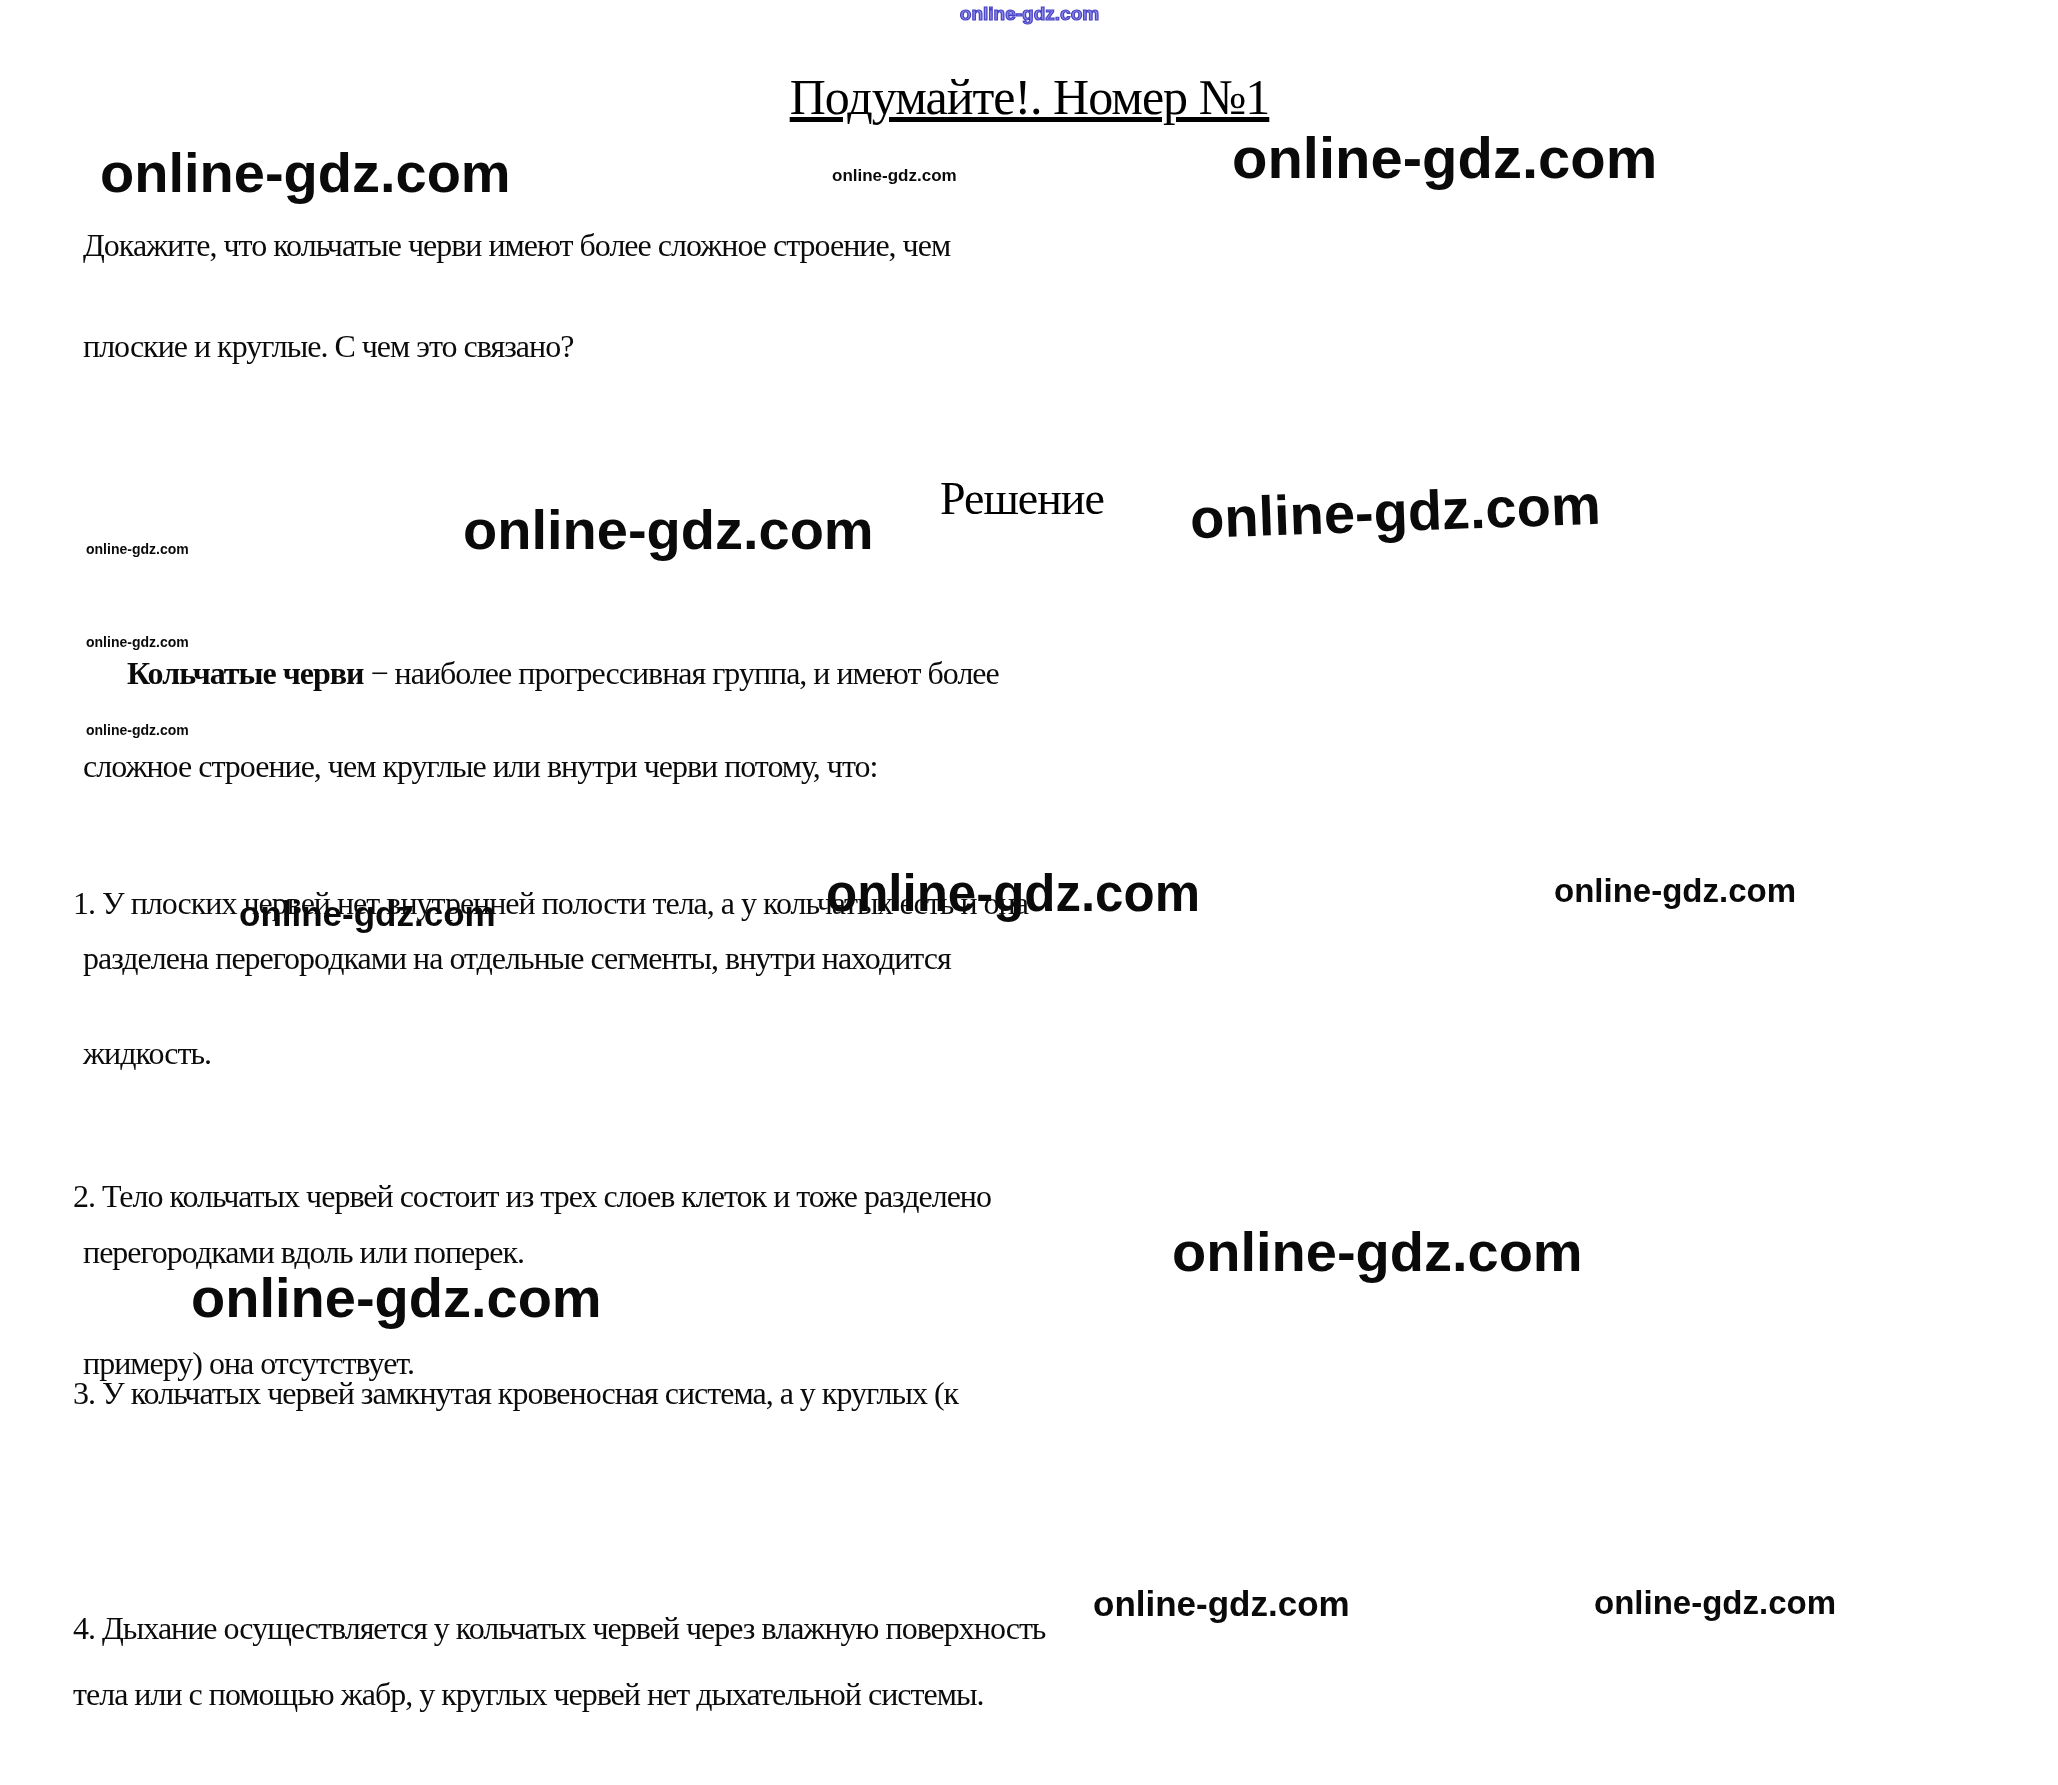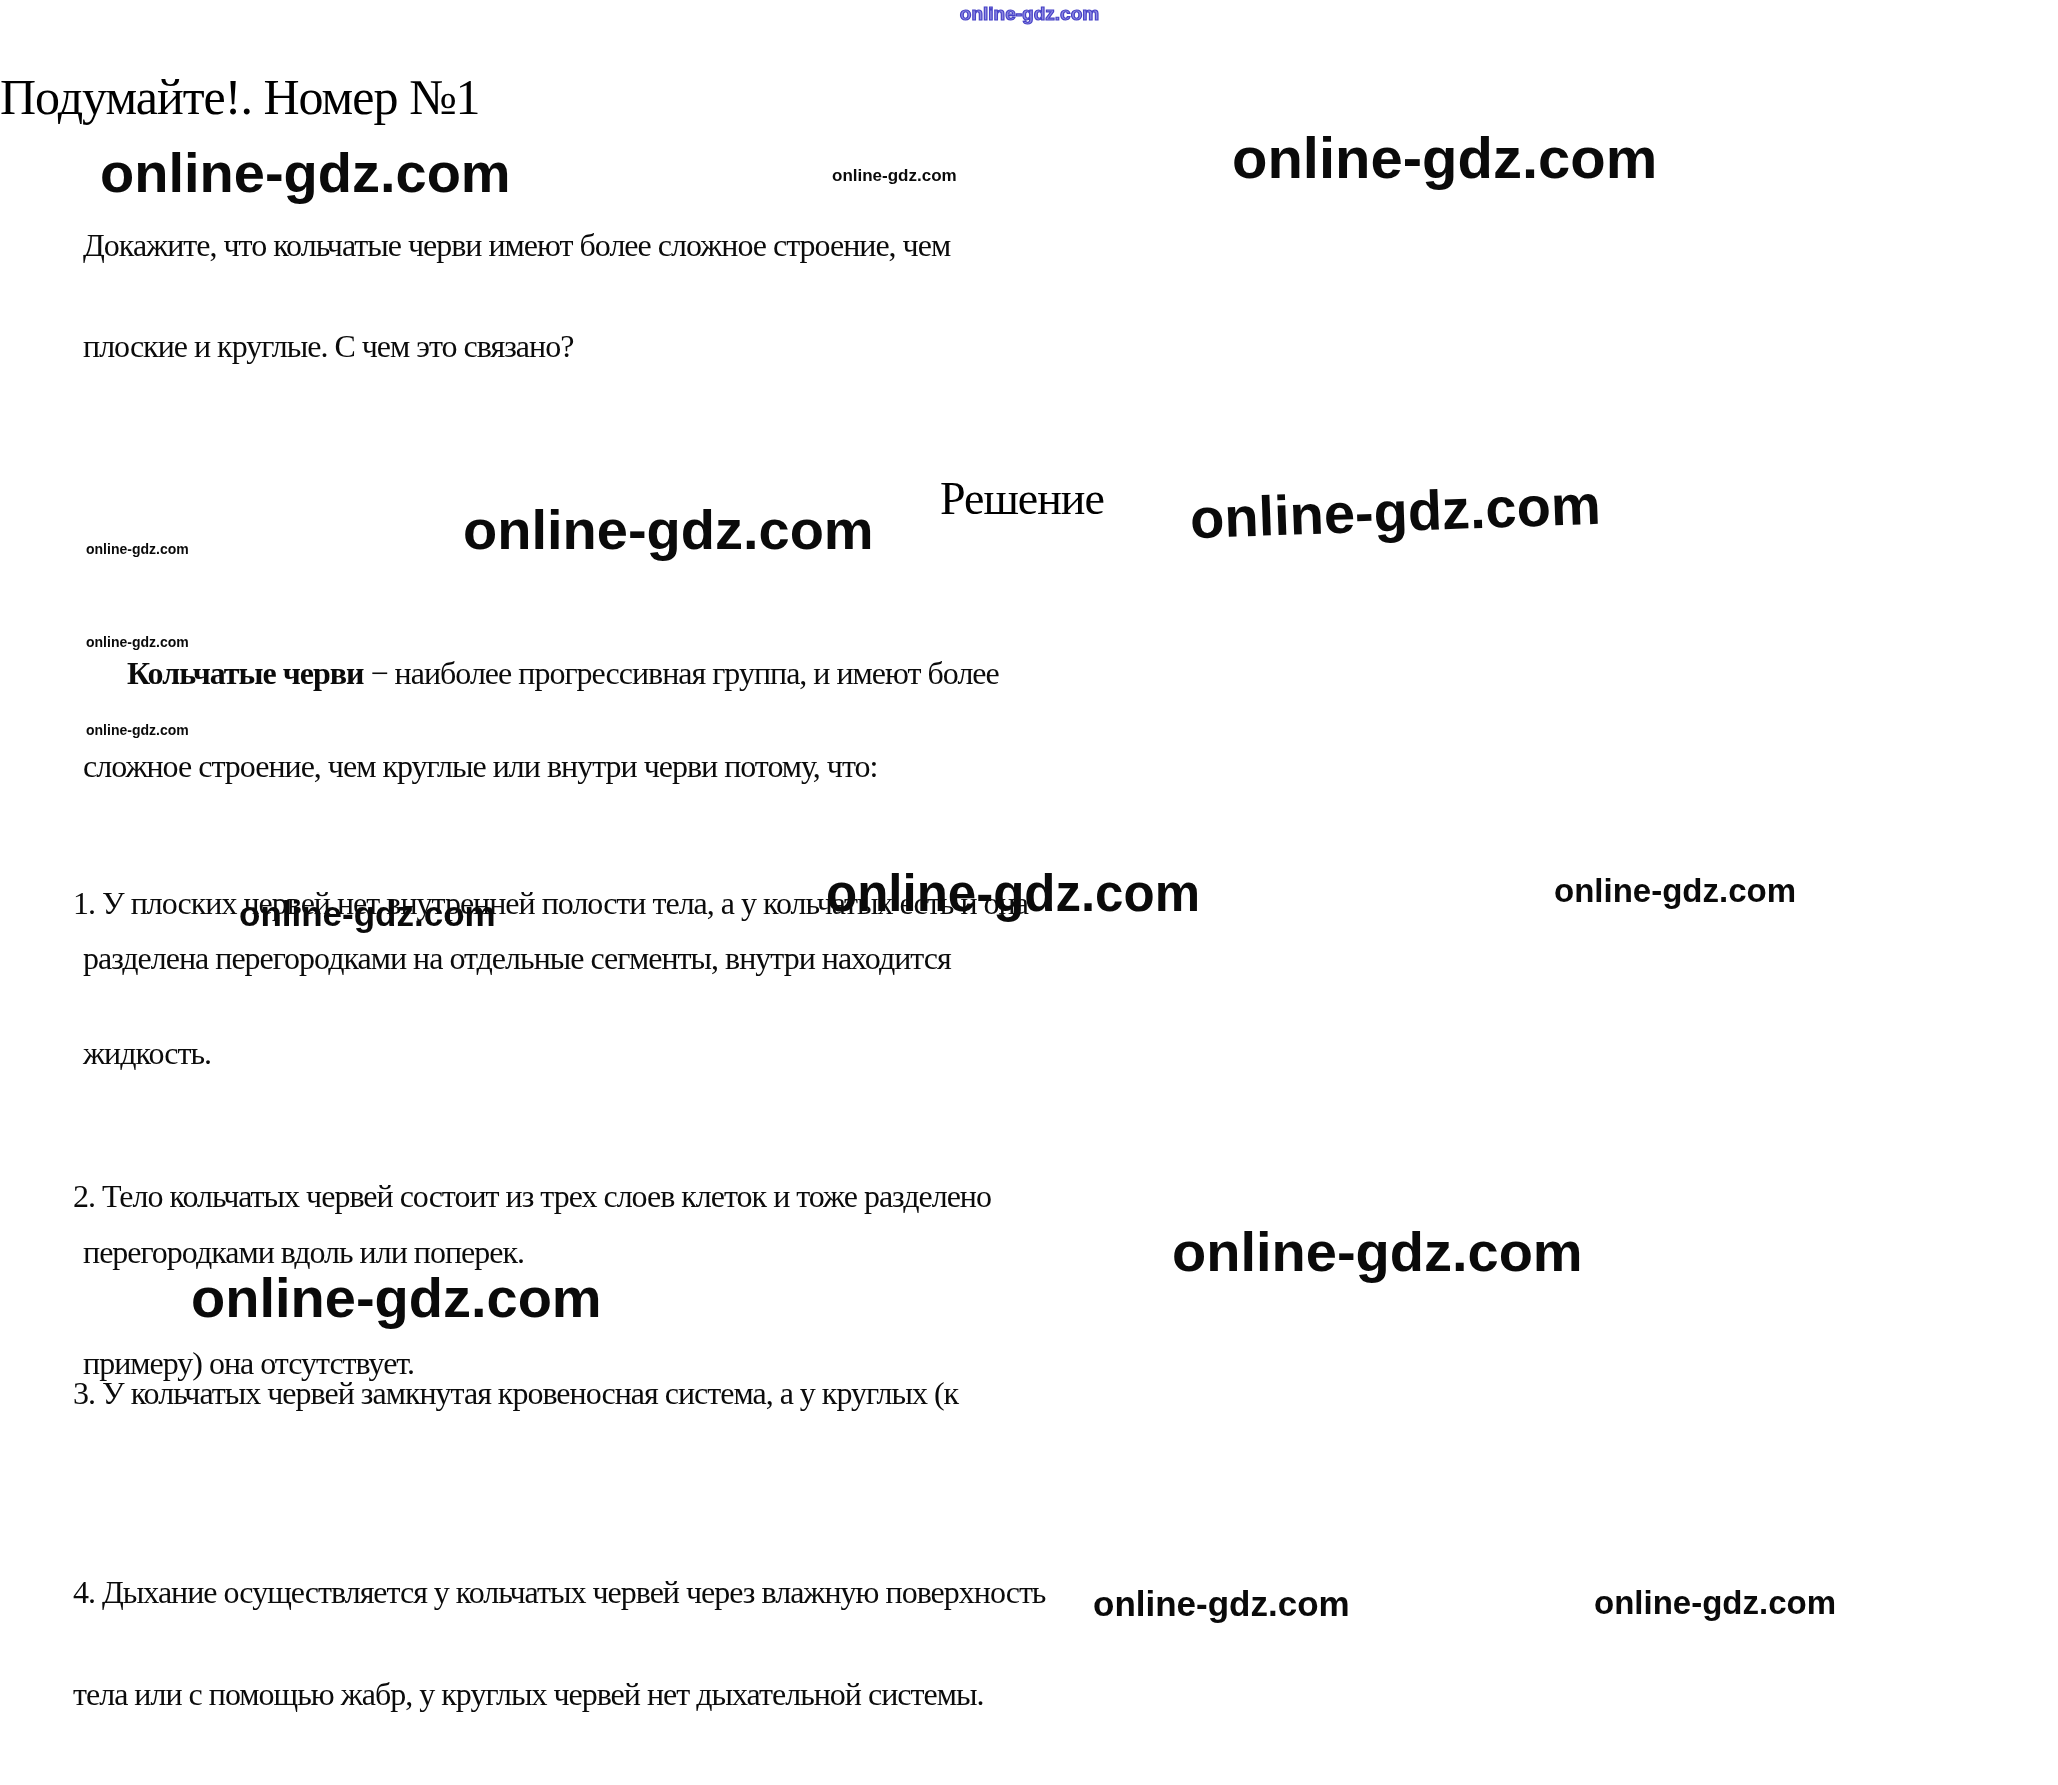--- a/index.html
+++ b/index.html
@@ -4,22 +4,22 @@
 <style>
   html,body{margin:0;padding:0;background:#ffffff;}
   body{position:relative;width:2059px;height:1785px;overflow:hidden;
        font-family:"Liberation Serif", serif;color:#000;}
 
   .line{position:absolute;left:83px;font-size:32px;letter-spacing:-1px;
         white-space:nowrap;color:#0b0b0b;}
   .line.num{left:73px;margin-top:44px;}
   .bold{font-weight:700;letter-spacing:-1px;margin-left:44px;}
 
-  .title{position:absolute;top:68px;left:0;width:100%;text-align:left;
-         font-size:50px;letter-spacing:-1px;white-space:nowrap;}
+  .title{position:absolute;top:68px;left:0;width:100%;text-align:center;
+         font-size:50px;letter-spacing:-1px;white-space:nowrap;text-decoration:underline;}
   .heading{position:absolute;top:472px;left:940px;font-size:46px;
            letter-spacing:-1px;white-space:nowrap;}
 
   
   .wm{position:absolute;font-family:"Liberation Sans", sans-serif;
       font-weight:600;color:#0a0a0a;white-space:nowrap;line-height:1;}
   .wm-top{top:4px;left:0;width:100%;text-align:center;font-size:19px;
           font-weight:700;color:#8d88e2;-webkit-text-stroke:1.2px #4742c6;}
   .wm-a{top:145px;left:100px;font-size:56px;}
   .wm-b{top:167px;left:832px;font-size:17px;}
@@ -70,15 +70,15 @@
 <div class="line num" style="top:841px">1. У плоских червей нет внутренней полости тела, а у кольчатых есть и она</div>
 <div class="line" style="top:940px">разделена перегородками на отдельные сегменты, внутри находится</div>
 <div class="line" style="top:1035px">жидкость.</div>
 
 <div class="line num" style="top:1134px">2. Тело кольчатых червей состоит из трех слоев клеток и тоже разделено</div>
 <div class="line" style="top:1234px">перегородками вдоль или поперек.</div>
 
 <div class="line num" style="top:1331px">3. У кольчатых червей замкнутая кровеносная система, а у круглых (к</div>
 <div class="line" style="top:1345px">примеру) она отсутствует.</div>
 
-<div class="line num" style="top:1530px">4. Дыхание осуществляется у кольчатых червей через влажную поверхность</div>
+<div class="line num" style="top:1566px">4. Дыхание осуществляется у кольчатых червей через влажную поверхность</div>
 <div class="line num" style="top:1632px">тела или с помощью жабр, у круглых червей нет дыхательной системы.</div>
 
 
 </body></html>

